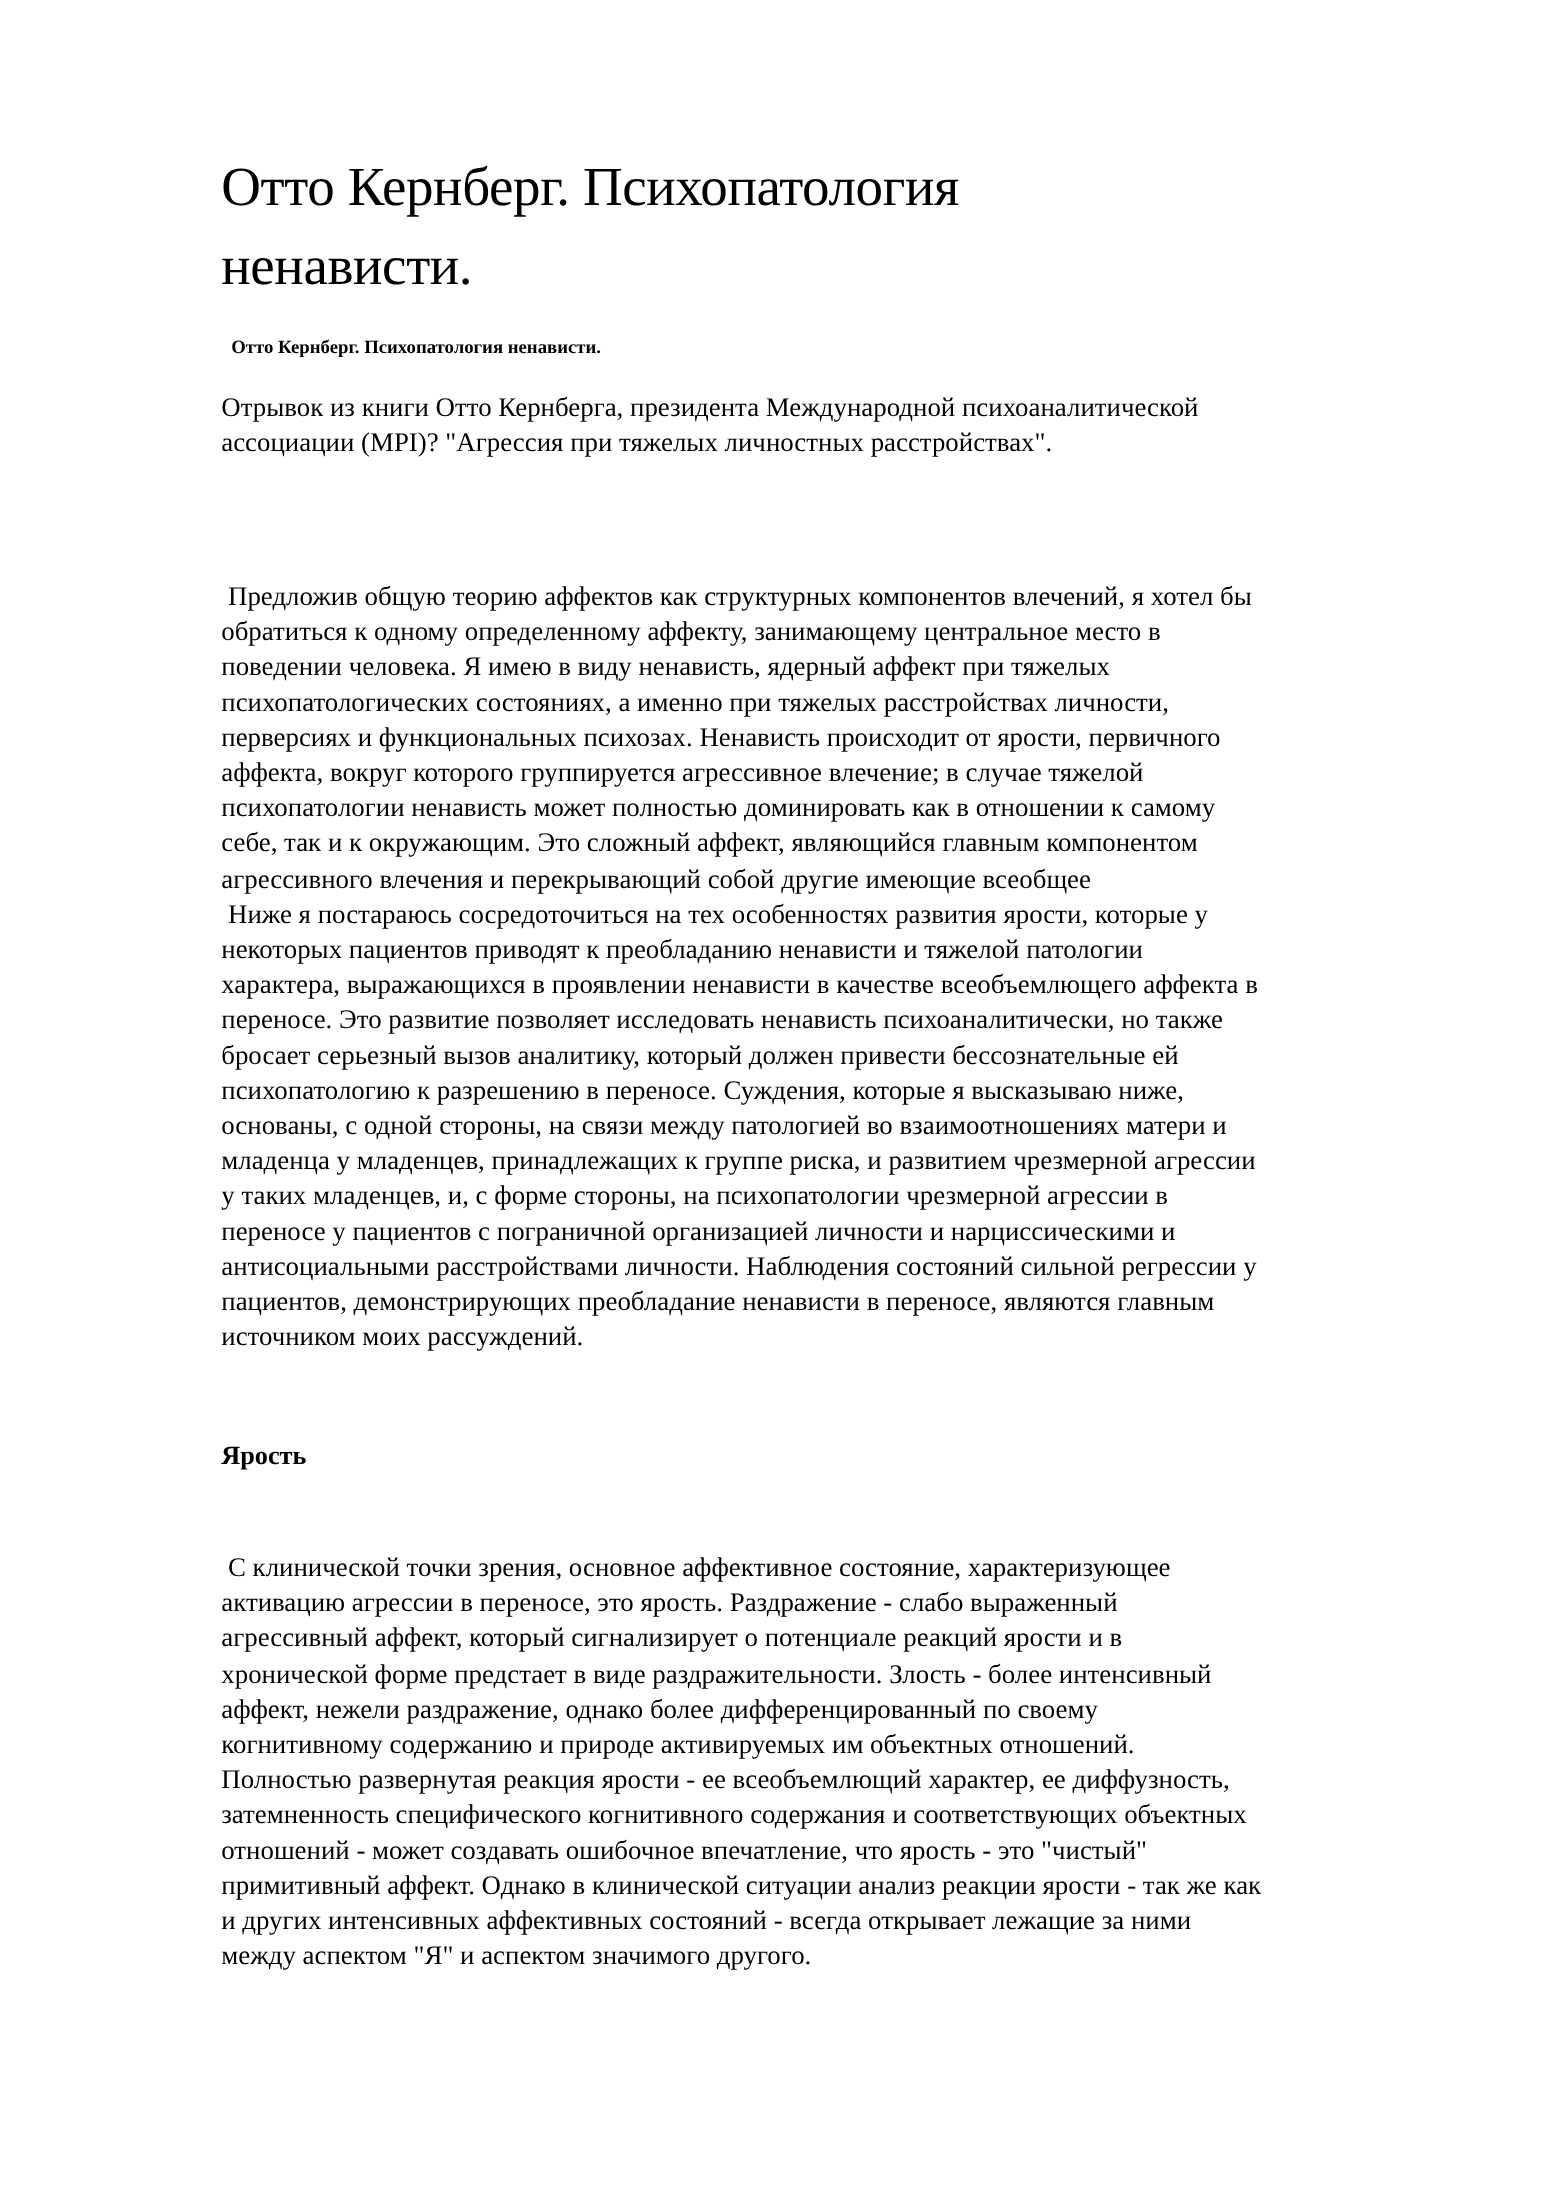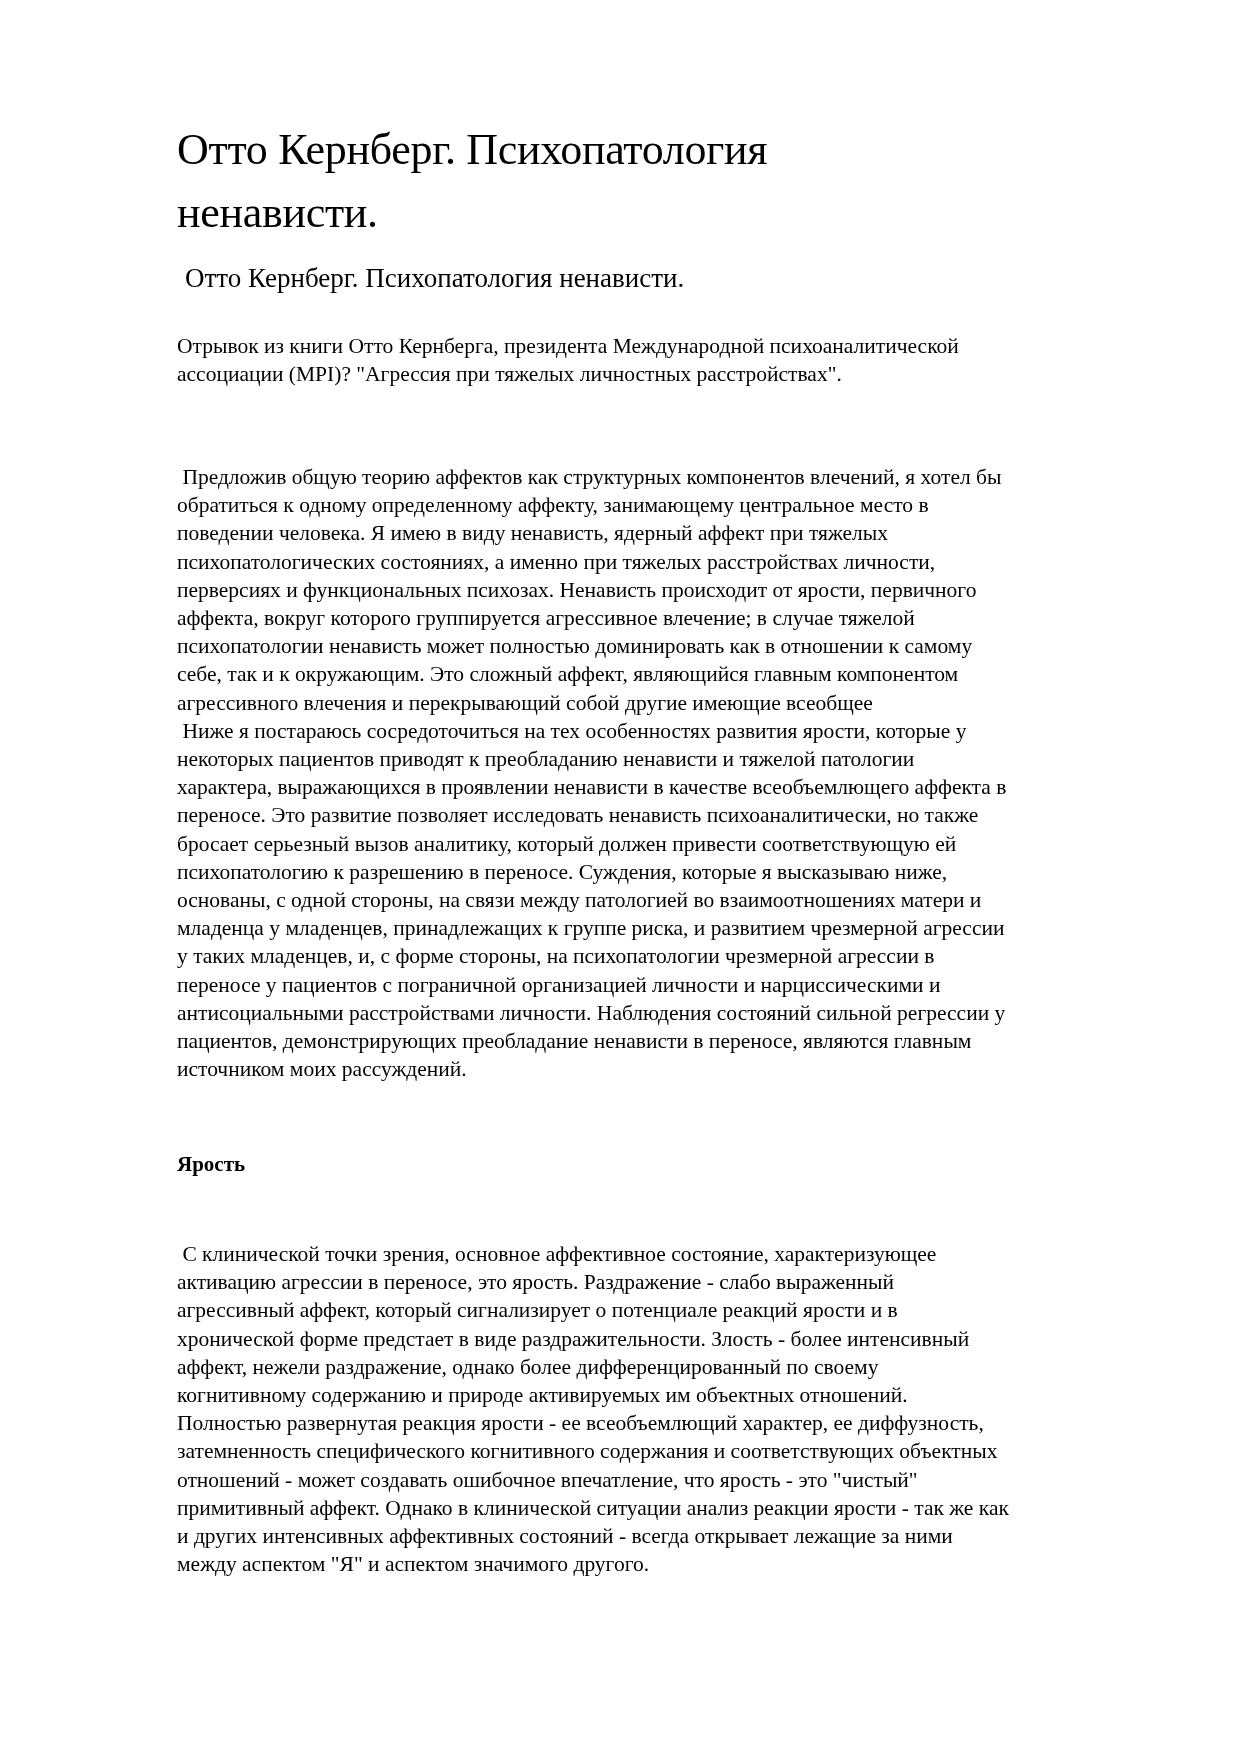--- a/index.html
+++ b/index.html
@@ -1,23 +1,23 @@
 <!DOCTYPE html>
 <html><head>
   <meta charset="utf-8">
   <style>
     html, body { margin: 0; padding: 0; background: #ffffff; }
     body { width: 1240px; height: 1754px; position: relative; overflow: hidden; font-family: "Liberation Serif", "DejaVu Serif", serif; color: #000; }
     .page { position: absolute; left: 177px; top: 0; width: 990px; }
     .title { position: absolute; left: 0; top: 118px; font-size: 44px; font-weight: normal; line-height: 63px; letter-spacing: -0.3px; margin: 0; }
-    .subtitle { position: absolute; left: 8px; top: 265px; font-size: 27px; font-weight: normal; line-height: 26px; margin: 0; }
+    .subtitle { position: absolute; left: 8px; top: 265px; font-size: 15px; font-weight: bold; line-height: 26px; margin: 0; }
     .block { position: absolute; left: 0; font-size: 21.5px; line-height: 28.2px; margin: 0; }
     .line { display: block; white-space: pre; }
     .h2 { position: absolute; left: 0; top: 1152px; font-size: 21px; font-weight: bold; margin: 0; text-align: right; }
-    #intro { top: 332px; }
+    #intro { top: 312px; }
     #para1 { top: 463px; }
     #para2 { top: 1240px; }
   </style>
 </head>
 <body>
 
 <div class="page">
   <h1 class="title">
     <span class="line">Отто Кернберг. Психопатология</span>
     <span class="line">ненависти.</span>
@@ -37,21 +37,21 @@
     <span class="line">психопатологических состояниях, а именно при тяжелых расстройствах личности,</span>
     <span class="line">перверсиях и функциональных психозах. Ненависть происходит от ярости, первичного</span>
     <span class="line">аффекта, вокруг которого группируется агрессивное влечение; в случае тяжелой</span>
     <span class="line">психопатологии ненависть может полностью доминировать как в отношении к самому</span>
     <span class="line">себе, так и к окружающим. Это сложный аффект, являющийся главным компонентом</span>
     <span class="line">агрессивного влечения и перекрывающий собой другие имеющие всеобщее</span>
     <span class="line"> Ниже я постараюсь сосредоточиться на тех особенностях развития ярости, которые у</span>
     <span class="line">некоторых пациентов приводят к преобладанию ненависти и тяжелой патологии</span>
     <span class="line">характера, выражающихся в проявлении ненависти в качестве всеобъемлющего аффекта в</span>
     <span class="line">переносе. Это развитие позволяет исследовать ненависть психоаналитически, но также</span>
-    <span class="line">бросает серьезный вызов аналитику, который должен привести соответствующую ей</span>
+    <span class="line">бросает серьезный вызов аналитику, который должен привести бессознательные ей</span>
     <span class="line">психопатологию к разрешению в переносе. Суждения, которые я высказываю ниже,</span>
     <span class="line">основаны, с одной стороны, на связи между патологией во взаимоотношениях матери и</span>
     <span class="line">младенца у младенцев, принадлежащих к группе риска, и развитием чрезмерной агрессии</span>
     <span class="line">у таких младенцев, и, с форме стороны, на психопатологии чрезмерной агрессии в</span>
     <span class="line">переносе у пациентов с пограничной организацией личности и нарциссическими и</span>
     <span class="line">антисоциальными расстройствами личности. Наблюдения состояний сильной регрессии у</span>
     <span class="line">пациентов, демонстрирующих преобладание ненависти в переносе, являются главным</span>
     <span class="line">источником моих рассуждений.</span>
   </div>
 

